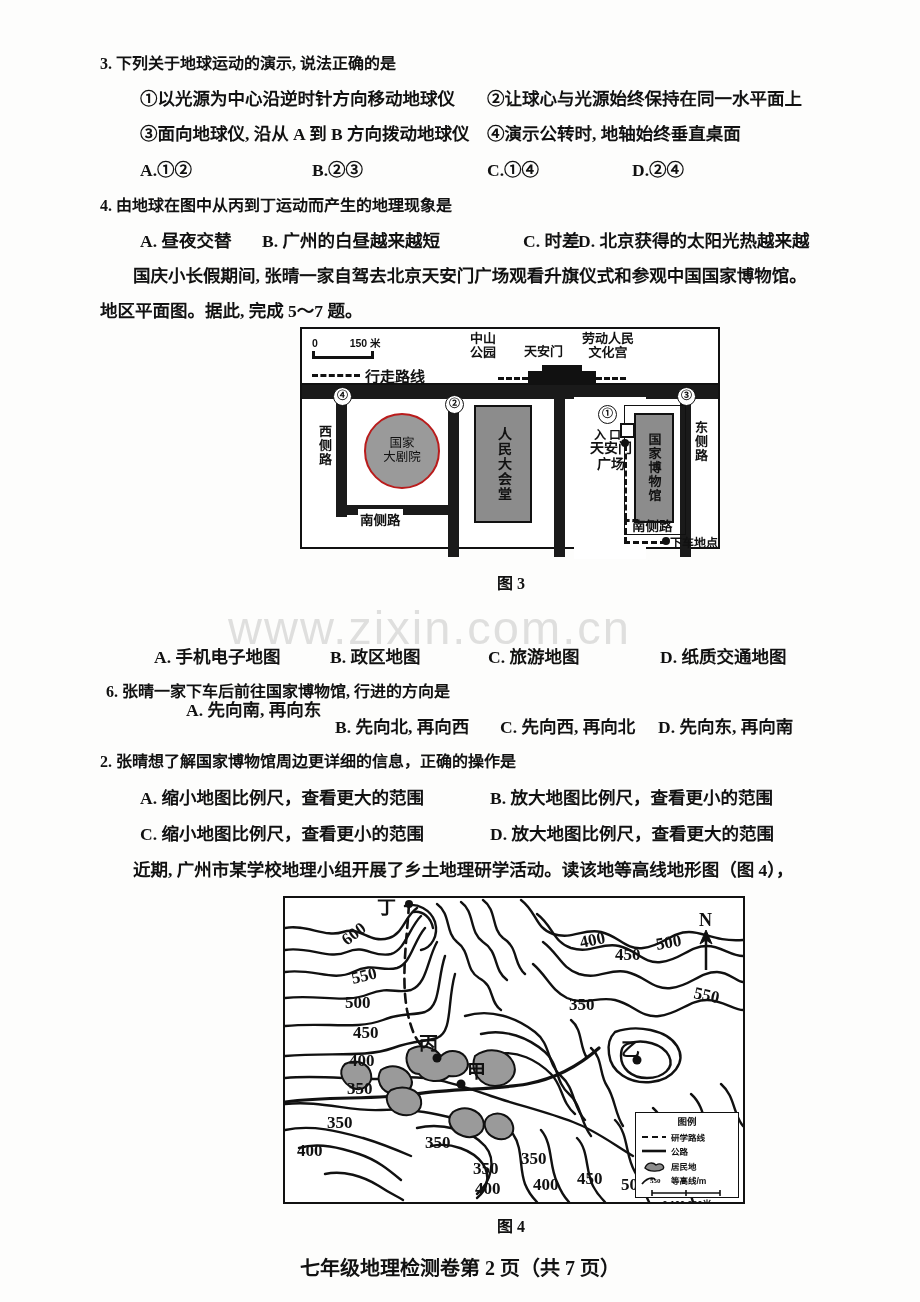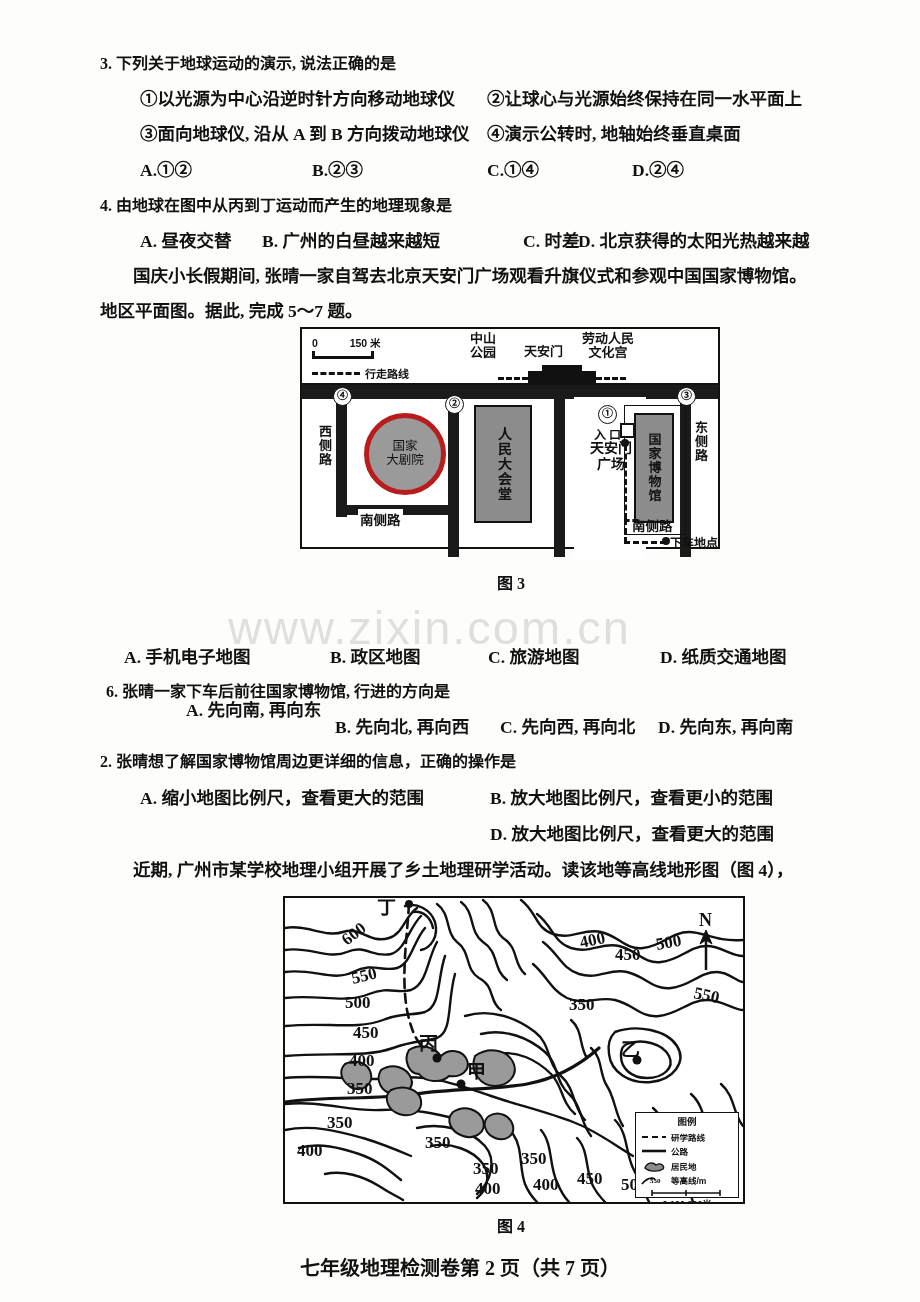--- a/index.html
+++ b/index.html
@@ -45,41 +45,41 @@
   .scalebar .nums{font-size:10.5px;font-weight:700;font-family:"Liberation Sans",sans-serif;}
   .scalebar .bar{
     position:relative;margin-top:1px;width:62px;height:8px;
     border-left:3px solid #111;border-right:3px solid #111;border-bottom:3px solid #111;
     box-sizing:border-box;
   }
   .walkkey{position:absolute;left:10px;top:36px;display:flex;align-items:center;gap:5px;}
   .walkkey .dash{
     width:48px;height:0;border-top:3px dashed #111;
   }
-  .walkkey .kt{font-size:11px;font-weight:700;}
+  .walkkey .kt{font-size:15px;font-weight:700;}
 
   .f3-lab{position:absolute;font-weight:700;text-align:center;line-height:1.05;}
 
   
   .street{position:absolute;background:#1a1a1a;}
 
   .blk{position:absolute;background:#fff;border:1.5px solid #111;box-sizing:border-box;}
   .bldg{position:absolute;background:#8c8c8c;border:2px solid #111;box-sizing:border-box;}
   .vtext{
     writing-mode:vertical-rl;text-orientation:upright;
     font-weight:700;letter-spacing:1px;line-height:1;
   }
   .circ-num{
     position:absolute;width:17px;height:17px;border-radius:50%;
     border:1.6px solid #111;background:#fff;
     font-size:11px;line-height:14px;text-align:center;font-weight:700;
     font-family:"Liberation Sans",sans-serif;z-index:6;
   }
   .theatre{
-    position:absolute;border-radius:50%;background:#9a9a9a;border:5px solid #b91c1c;
+    position:absolute;border-radius:50%;background:#9a9a9a;border:2px solid #b91c1c;
     display:flex;align-items:center;justify-content:center;
   }
   .gate{position:absolute;background:#111;}
   .dot{position:absolute;width:8px;height:8px;border-radius:50%;background:#111;z-index:7;}
   .walkpath{position:absolute;border-left:3px dashed #111;z-index:5;}
   .walkpath-h{position:absolute;border-top:3px dashed #111;z-index:5;}
 
   .figcap{position:absolute;font-size:16px;font-weight:700;}
 
   
@@ -197,34 +197,35 @@
       <div class="circ-num" style="left:143px;top:66px;">②</div>
       <div class="circ-num" style="left:296px;top:76px;">①</div>
       <div class="circ-num" style="left:375px;top:58px;">③</div>
     </div>
   </div>
 
   <div class="figcap" style="left:497px;top:570px;">图 3</div>
 
   <div class="watermark">www.zixin.com.cn</div>
 
-  <div class="abs q-opt" style="left:124px;top:643px;text-align:center;">A. 手机电子地图</div>
+  <div class="abs q-opt" style="left:154px;top:643px;text-align:center;">A. 手机电子地图</div>
   <div class="abs q-opt" style="left:330px;top:643px;">B. 政区地图</div>
   <div class="abs q-opt" style="left:488px;top:643px;">C. 旅游地图</div>
   <div class="abs q-opt" style="left:660px;top:643px;">D. 纸质交通地图</div>
 
   <div class="abs q-stem" style="left:106px;top:678px;">6. 张晴一家下车后前往国家博物馆, 行进的方向是</div>
   <div class="abs q-opt" style="left:140px;top:696px;margin-left:46px;">A. 先向南, 再向东</div>
   <div class="abs q-opt" style="left:335px;top:713px;">B. 先向北, 再向西</div>
   <div class="abs q-opt" style="left:500px;top:713px;">C. 先向西, 再向北</div>
   <div class="abs q-opt" style="left:658px;top:713px;">D. 先向东, 再向南</div>
 
   <div class="abs q-stem" style="left:100px;top:748px;">2. 张晴想了解国家博物馆周边更详细的信息，正确的操作是</div>
   <div class="abs q-opt" style="left:490px;top:784px;">B. 放大地图比例尺，查看更小的范围</div>
   <div class="abs q-opt" style="left:140px;top:784px;">A. 缩小地图比例尺，查看更大的范围</div>
+  <div class="abs q-opt" style="left:140px;top:820px;">C. 缩小地图比例尺，查看更小的范围</div>
   <div class="abs q-opt" style="left:490px;top:820px;">D. 放大地图比例尺，查看更大的范围</div>
 
   <div class="abs para" style="left:133px;top:856px;">近期, 广州市某学校地理小组开展了乡土地理研学活动。读该地等高线地形图（图 4），</div>
 
   <div id="fig4">
     <svg width="458" height="304" viewBox="0 0 458 304">
       <g fill="none" stroke="#111" stroke-width="2.4" stroke-linecap="round" stroke-linejoin="round">
 
         <path d="M0,30 C22,26 40,40 58,34 C76,28 84,46 104,40 C118,36 120,18 132,10"></path>
         <path d="M0,52 C24,48 44,62 62,54 C80,46 88,60 106,56 C120,52 124,30 136,18"></path>

